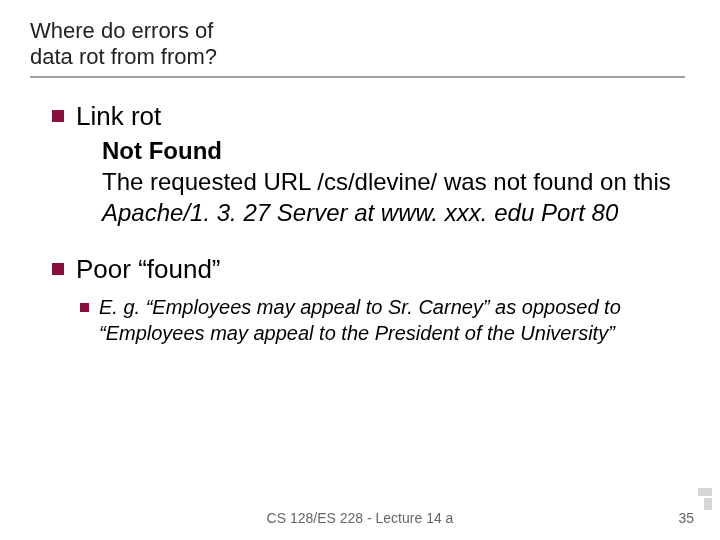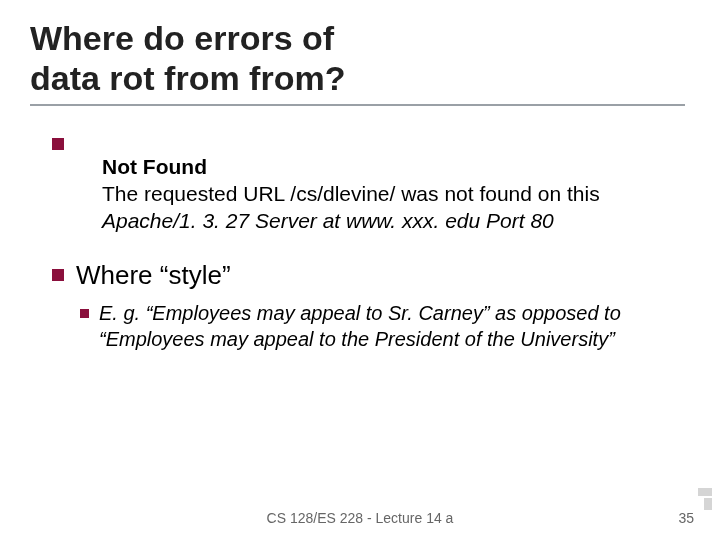--- a/index.html
+++ b/index.html
@@ -14,25 +14,25 @@
     overflow: hidden;
   }
   .slide {
     box-sizing: border-box;
     width: 720px;
     height: 540px;
     padding: 18px 28px 40px 30px;
     position: relative;
   }
   .title {
-    font-size: 34px;
+    font-size: 22px;
     line-height: 1.18;
     color: #222;
     margin: 0 0 6px 0;
-    font-weight: 700;
+    font-weight: 400;
   }
   .title-underline {
     height: 2px;
     background: #9aa0a6;
     margin-top: 6px;
     width: 99%;
   }
 
   .content {
     margin-top: 22px;
@@ -58,21 +58,21 @@
     flex: 0 0 9px;
     margin-top: 8px;
     margin-right: 10px;
   }
   .b1-text {
     font-size: 26px;
     line-height: 1.25;
   }
   .sub-block {
     margin: 4px 0 24px 50px;
-    font-size: 21px;
+    font-size: 24px;
     line-height: 1.28;
   }
   .sub-block .nf { font-weight: 700; }
   .sub-block .srv { font-style: italic; }
   .indent2 { padding-left: 28px; display: block; }
 
   .nested {
     margin: 10px 0 8px 28px;
     font-style: italic;
   }
@@ -125,30 +125,31 @@
   <h1 class="title">
     <span>Where do errors of</span><br>
     <span>data rot from from?</span>
   </h1>
   <div class="title-underline"></div>
 
   <div class="content">
 
     <div class="bullet-row">
       <span class="bullet-sq"></span>
+      <span class="b1-text">Link rot</span>
     </div>
     <div class="sub-block">
       <span class="nf">Not Found</span><br>
       <span>The requested URL /cs/dlevine/ was not found on this</span>
       <span class="srv">Apache/1. 3. 27 Server at www. xxx. edu Port 80</span>
     </div>
 
     <div class="bullet-row">
       <span class="bullet-sq"></span>
-      <span class="b1-text">Where “style”</span>
+      <span class="b1-text">Poor “found”</span>
     </div>
     <div class="nested">
       <div class="bullet-row">
         <span class="bullet-sq-sm"></span>
         <span class="b2-text">E. g. “Employees may appeal to Sr. Carney” as opposed to “Employees may appeal to the President of the University”</span>
       </div>
     </div>
 
   </div>
 

